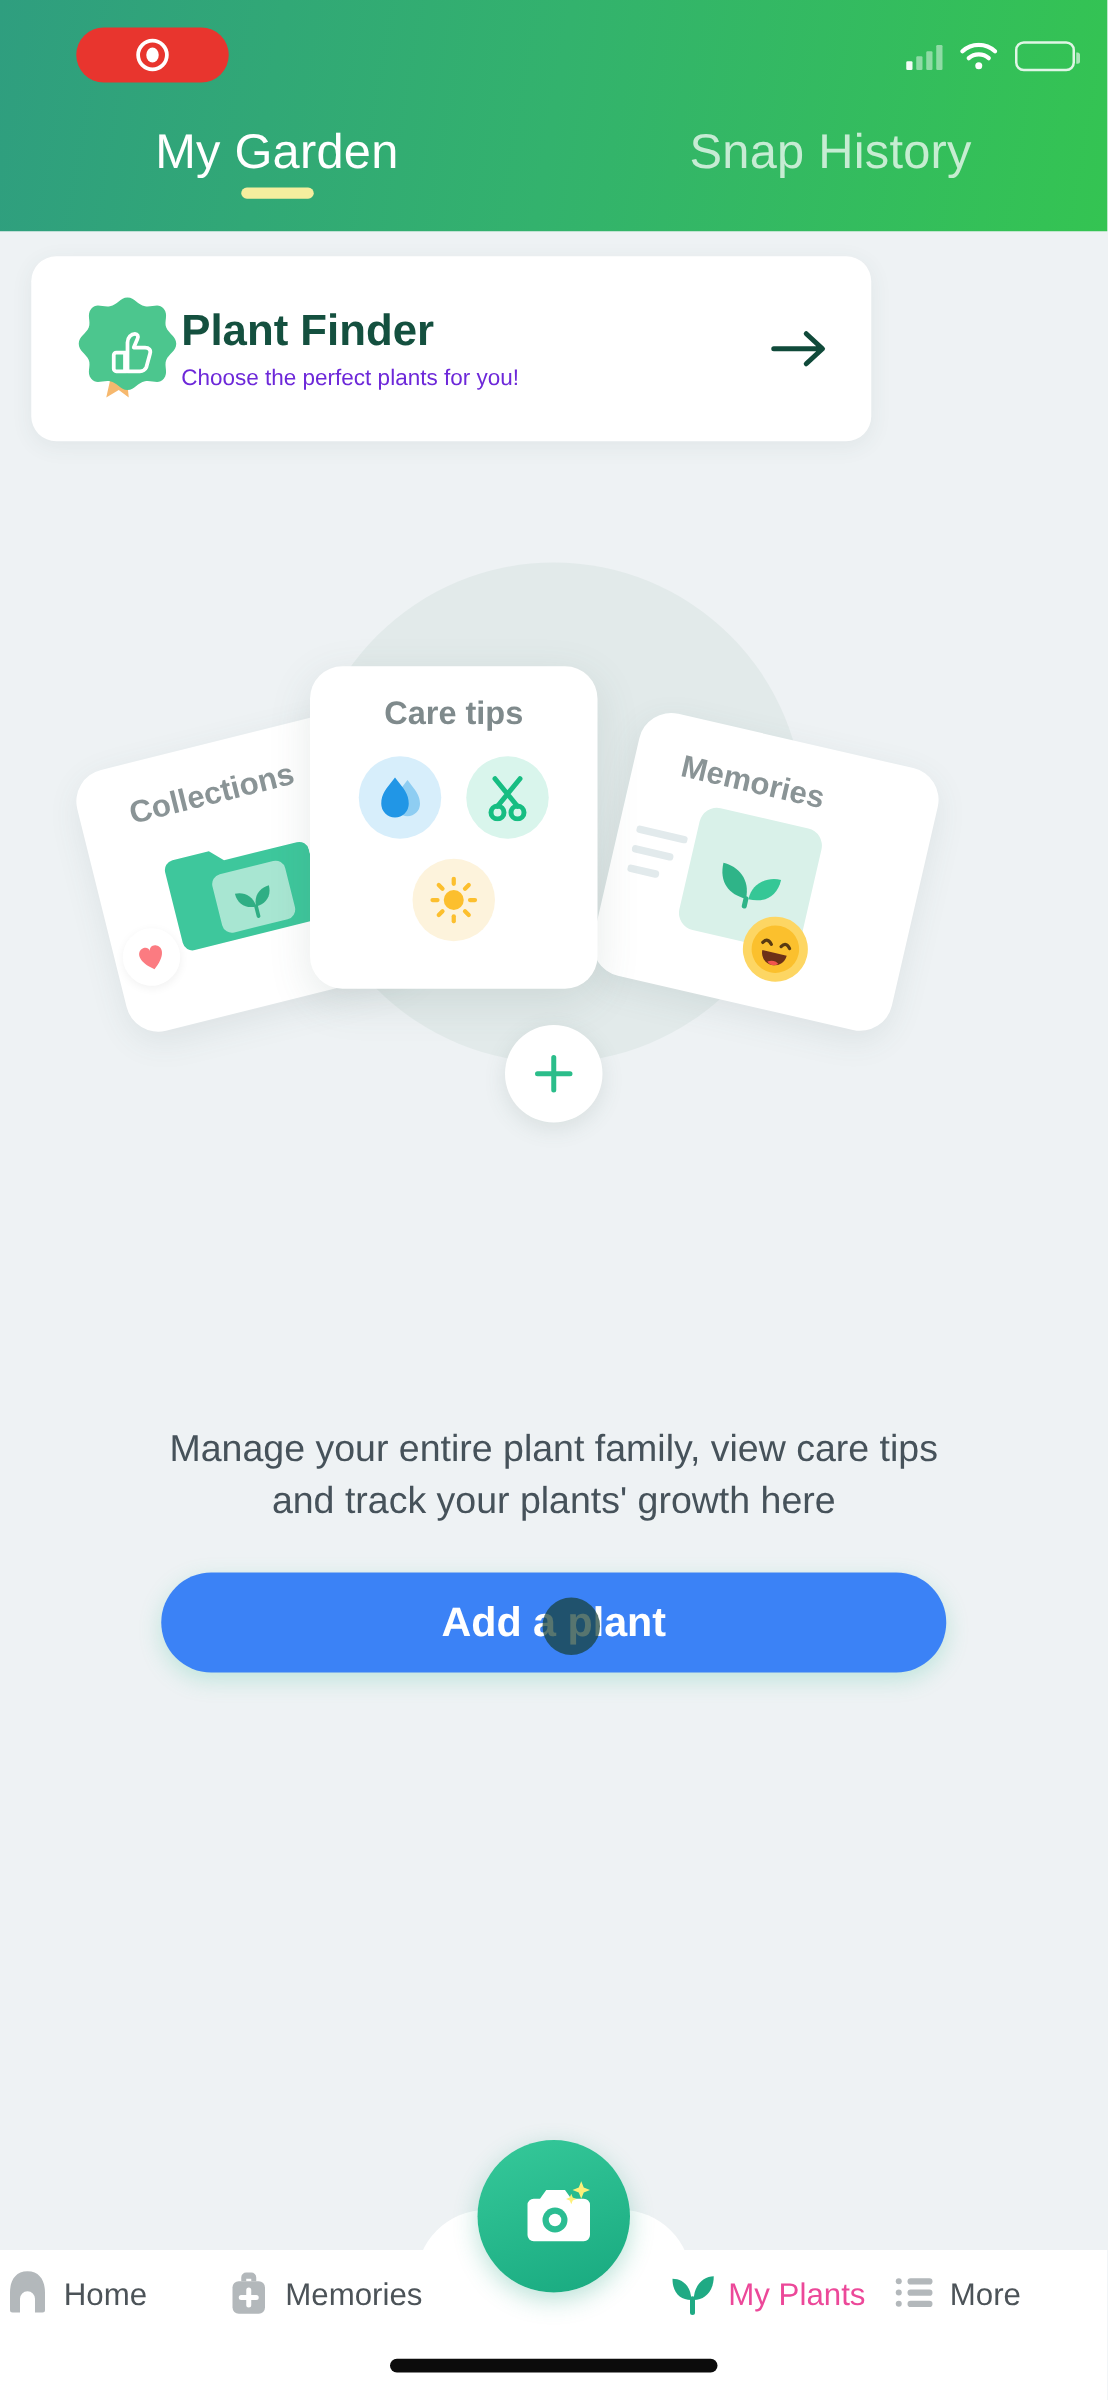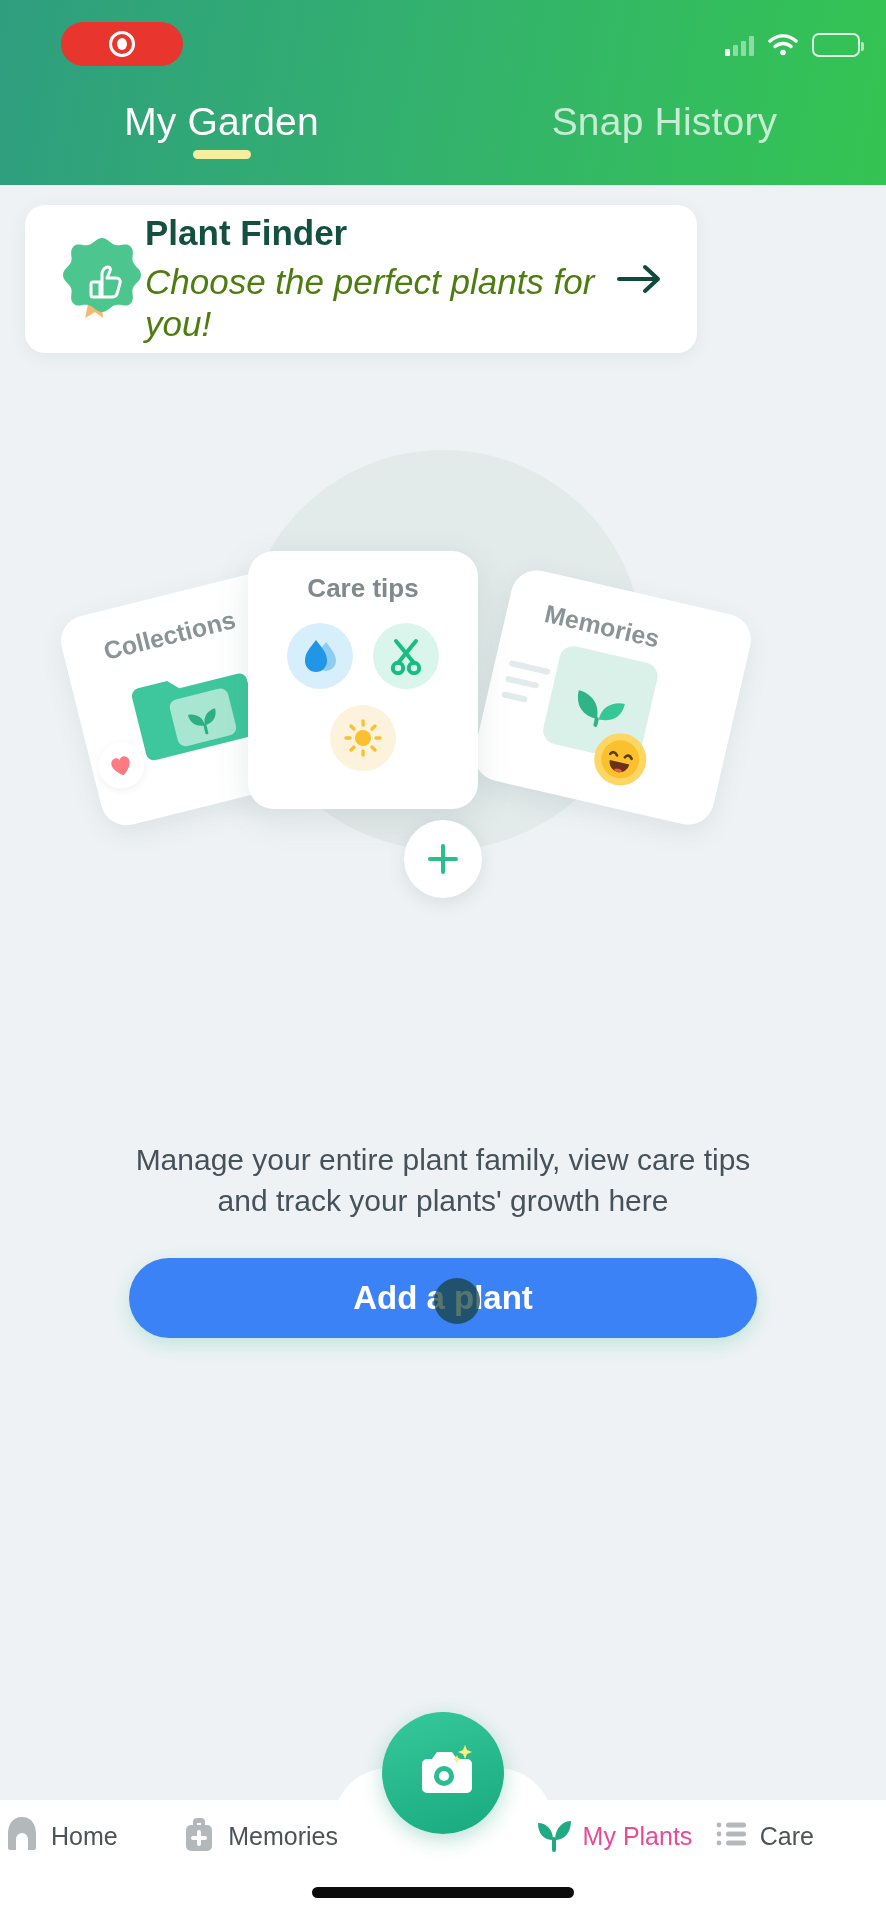--- a/index.html
+++ b/index.html
@@ -75,21 +75,21 @@
     box-shadow:0 4px 18px rgba(60,90,80,.07);
     display:flex; align-items:center; padding:0 30px 0 34px;
   }
   .badge { position:relative; width:86px; height:90px; flex:0 0 86px; }
   .badge svg { position:absolute; inset:0; }
   .finder-text { flex:1; }
   .finder-title {
     font-size:35px; font-weight:bold; color:#14503f; line-height:1.15;
   }
   .finder-sub {
-    font-size:35px; color:#4d7c0f; margin-top:7px; line-height:1.2;font-style:italic;
+    font-size:18px; color:#6d28d9; margin-top:7px; line-height:1.2;
   }
   .finder-arrow { width:54px; height:40px; flex:0 0 54px; }
 
   
   .illus { position:absolute; left:0; top:430px; width:886px; height:500px; }
   .blob {
     position:absolute; left:50%; transform:translateX(-50%);
     top:20px; width:400px; height:400px; border-radius:50%;
     background:#e2eaea;
   }
@@ -101,21 +101,20 @@
     left:78px; top:160px; width:240px; height:215px;
     transform:rotate(-14deg); transform-origin:center;
   }
   .card-mem {
     left:490px; top:160px; width:245px; height:215px;
     transform:rotate(13deg); transform-origin:center;
   }
   .card-care {
     left:248px; top:103px; width:230px; height:258px;
     box-shadow:0 10px 34px rgba(70,100,95,.13);
-    margin-top:18px;
   }
   .card-label {
     position:absolute; font-size:25px; font-weight:bold; color:#8a9496;
     white-space:nowrap;
   }
   .lbl-coll { left:40px; top:26px; }
   .lbl-mem  { left:38px; top:26px; }
   .lbl-care {
     left:0; right:0; top:22px; text-align:center;
     font-size:26px; color:#7f8a8c;
@@ -429,21 +428,21 @@
             <g fill="#b3b8bb">
               <circle cx="10" cy="13" r="2.4"></circle>
                 <rect x="17" y="10.6" width="20" height="5" rx="2.5"></rect>
               <circle cx="10" cy="22" r="2.4"></circle>
                 <rect x="17" y="19.6" width="20" height="5" rx="2.5"></rect>
               <circle cx="10" cy="31" r="2.4"></circle>
                 <rect x="17" y="28.6" width="20" height="5" rx="2.5"></rect>
             </g>
           </svg>
         </span>
-        <span class="lbl">Care</span>
+        <span class="lbl">More</span>
       </div>
     </div>
 
     <div class="home-indicator"></div>
   </div>
 
   <div class="cam-fab">
     <svg width="70" height="64" viewBox="0 0 70 64">
       <path d="M14 18 h10 l5 -7 h15 l5 7 h10 a5 5 0 0 1 5 5 v24 a5 5 0 0 1 -5 5 h-40 a5 5 0 0 1 -5 -5 v-24 a5 5 0 0 1 5 -5 Z" fill="#fff"></path>
       <circle cx="36" cy="35" r="10" fill="#2bbd92"></circle>

